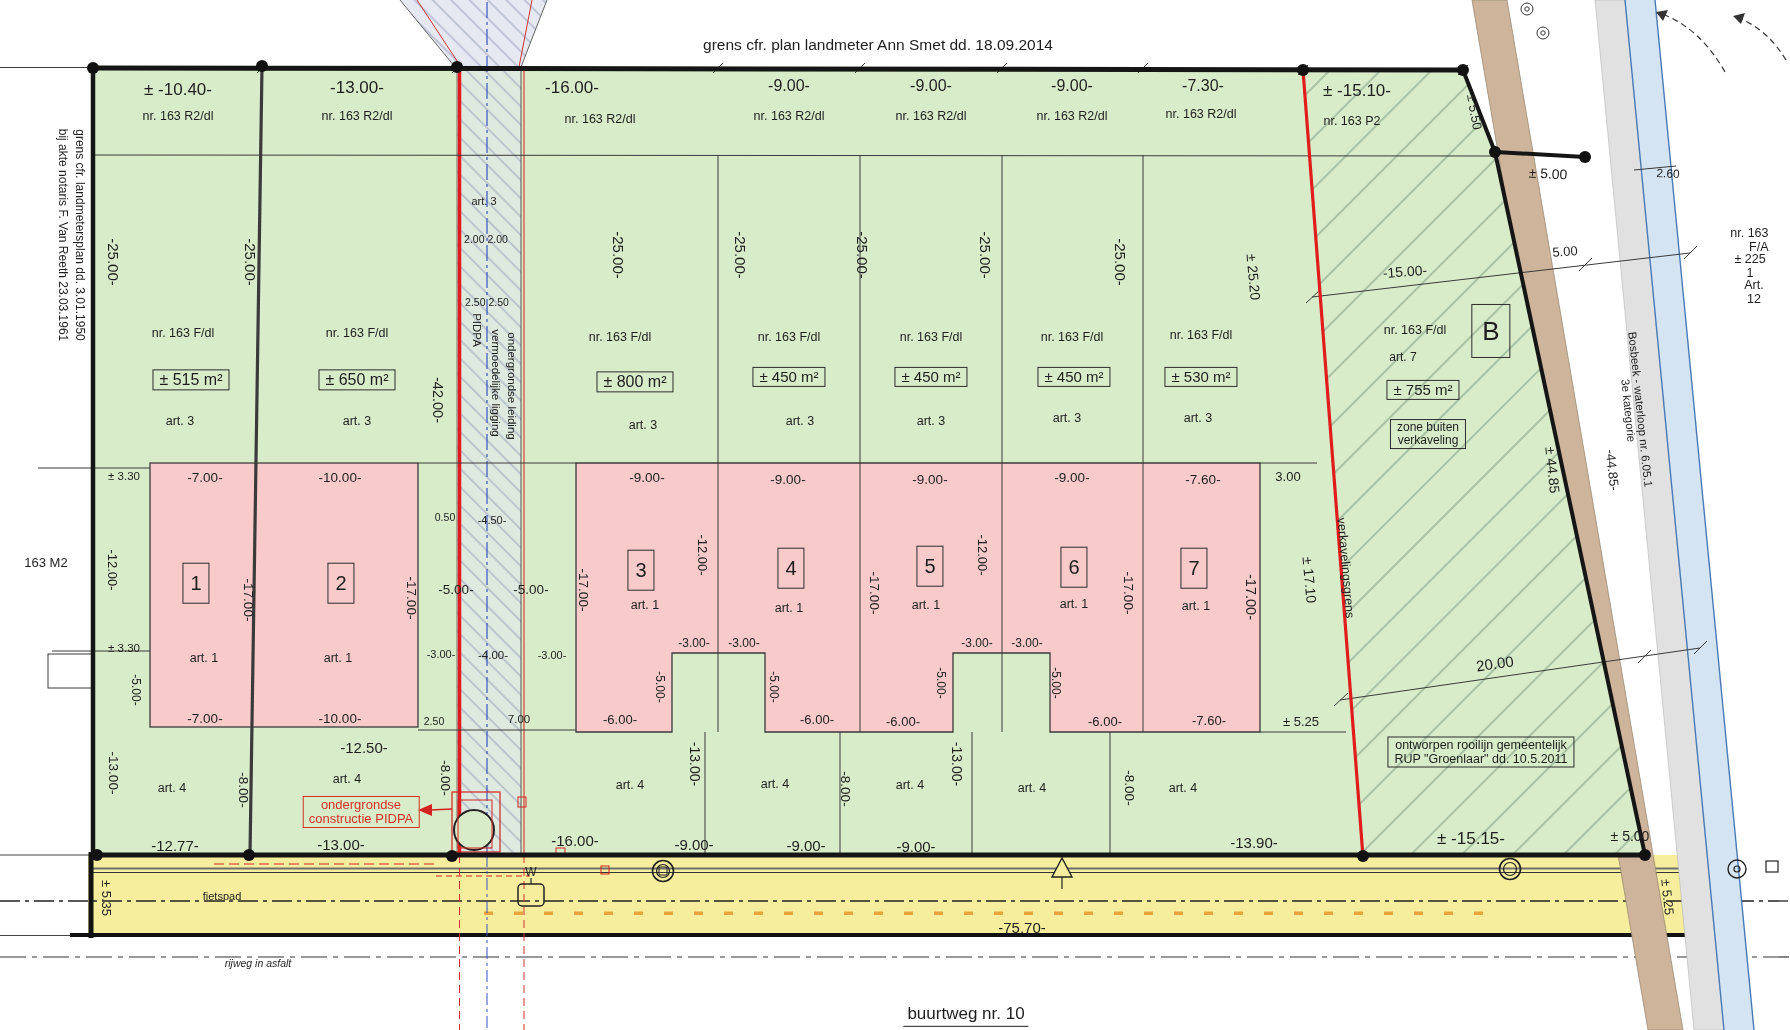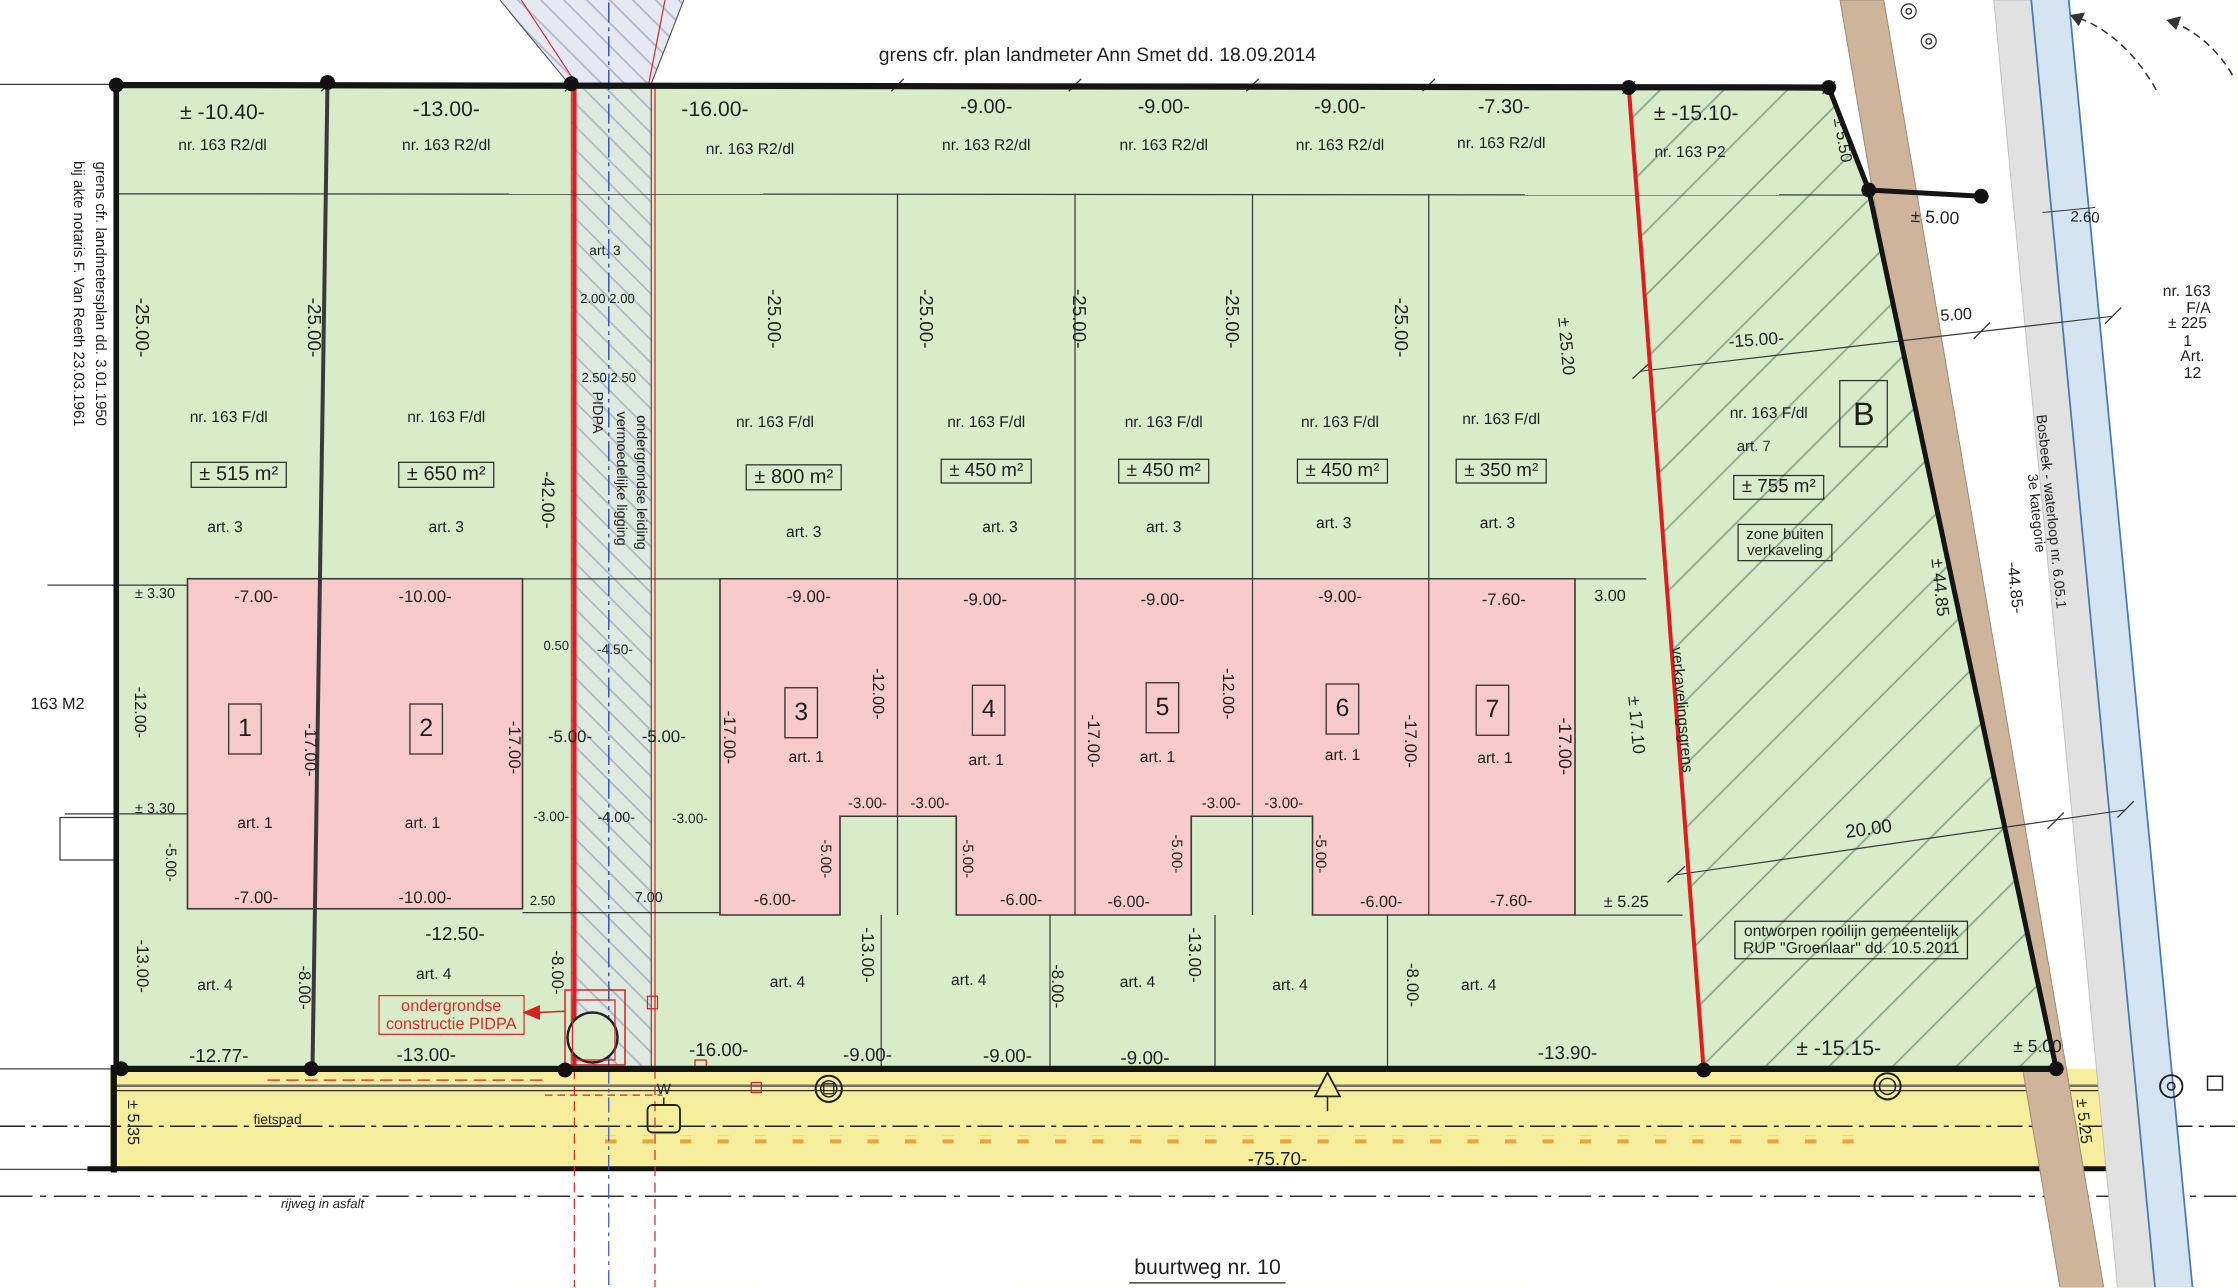--- a/index.html
+++ b/index.html
@@ -241,21 +241,21 @@
       <div class="lbl" style="left: 789px; top: 338px; font-size: 12.5px; transform: translate(-50%, -50%) rotate(0deg);">nr. 163 F/dl</div>
       <div class="lbl" style="left: 931px; top: 338px; font-size: 12.5px; transform: translate(-50%, -50%) rotate(0deg);">nr. 163 F/dl</div>
       <div class="lbl" style="left: 1072px; top: 338px; font-size: 12.5px; transform: translate(-50%, -50%) rotate(0deg);">nr. 163 F/dl</div>
       <div class="lbl" style="left: 1201px; top: 336px; font-size: 12.5px; transform: translate(-50%, -50%) rotate(0deg);">nr. 163 F/dl</div>
       <div class="lbl box" style="left: 191px; top: 380px; font-size: 16px; transform: translate(-50%, -50%) rotate(0deg);">± 515 m²</div>
       <div class="lbl box" style="left: 357px; top: 380px; font-size: 16px; transform: translate(-50%, -50%) rotate(0deg);">± 650 m²</div>
       <div class="lbl box" style="left: 635px; top: 382px; font-size: 16px; transform: translate(-50%, -50%) rotate(0deg);">± 800 m²</div>
       <div class="lbl box" style="left: 789px; top: 377px; font-size: 15px; transform: translate(-50%, -50%) rotate(0deg);">± 450 m²</div>
       <div class="lbl box" style="left: 931px; top: 377px; font-size: 15px; transform: translate(-50%, -50%) rotate(0deg);">± 450 m²</div>
       <div class="lbl box" style="left: 1074px; top: 377px; font-size: 15px; transform: translate(-50%, -50%) rotate(0deg);">± 450 m²</div>
-      <div class="lbl box" style="left: 1201px; top: 377px; font-size: 15px; transform: translate(-50%, -50%) rotate(0deg);">± 350 m²</div>
+      <div class="lbl box" style="left: 1201px; top: 377px; font-size: 15px; transform: translate(-50%, -50%) rotate(0deg);">± 530 m²</div>
       <div class="lbl" style="left: 180px; top: 422px; font-size: 12.5px; transform: translate(-50%, -50%) rotate(0deg);">art. 3</div>
       <div class="lbl" style="left: 357px; top: 422px; font-size: 12.5px; transform: translate(-50%, -50%) rotate(0deg);">art. 3</div>
       <div class="lbl" style="left: 643px; top: 426px; font-size: 12.5px; transform: translate(-50%, -50%) rotate(0deg);">art. 3</div>
       <div class="lbl" style="left: 800px; top: 422px; font-size: 12.5px; transform: translate(-50%, -50%) rotate(0deg);">art. 3</div>
       <div class="lbl" style="left: 931px; top: 422px; font-size: 12.5px; transform: translate(-50%, -50%) rotate(0deg);">art. 3</div>
       <div class="lbl" style="left: 1067px; top: 419px; font-size: 12.5px; transform: translate(-50%, -50%) rotate(0deg);">art. 3</div>
       <div class="lbl" style="left: 1198px; top: 419px; font-size: 12.5px; transform: translate(-50%, -50%) rotate(0deg);">art. 3</div>
       <div class="lbl" style="left: 484px; top: 202px; font-size: 11px; transform: translate(-50%, -50%) rotate(0deg);">art. 3</div>
       <div class="lbl" style="left: 486px; top: 240px; font-size: 10.5px; transform: translate(-50%, -50%) rotate(0deg);">2.00 2.00</div>
       <div class="lbl" style="left: 487px; top: 303px; font-size: 10.5px; transform: translate(-50%, -50%) rotate(0deg);">2.50 2.50</div>

